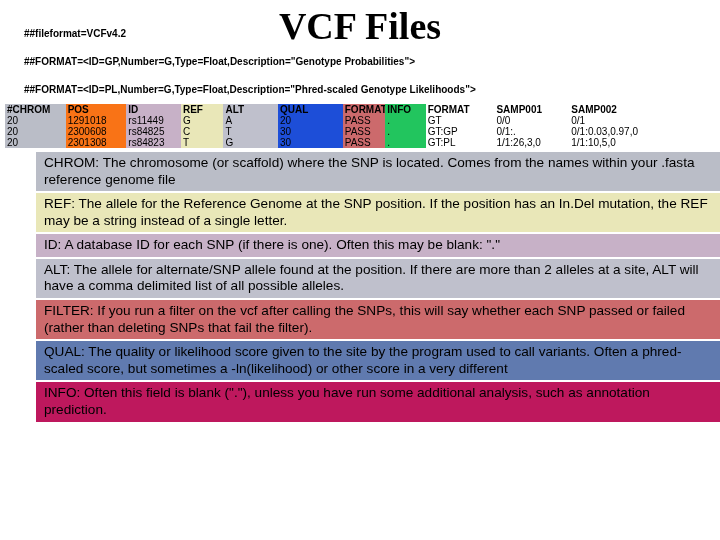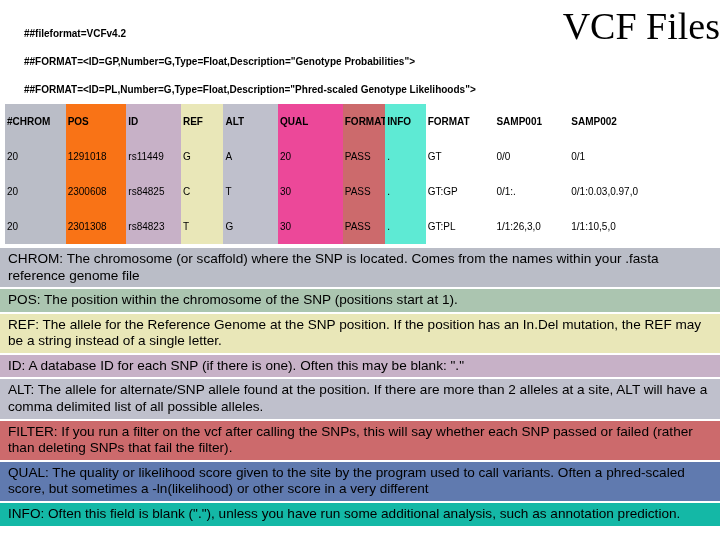--- a/index.html
+++ b/index.html
@@ -11,75 +11,75 @@
   }
   .slide {
     width: 720px;
     height: 540px;
     position: relative;
     background: #fff;
   }
   .title {
     font-family: Georgia, 'Times New Roman', serif;
     font-size: 38px;
-    text-align: right;
+    text-align: center;
     margin: 4px 0 0;
-    font-weight: 400;
+    font-weight: 700;
   }
   .header-meta {
     font-size: 10px;
     line-height: 1.2;
     padding: 0 8px;
     margin-top: -36px;
     margin-bottom: -8px;
   }
   .header-meta p {
     margin: 16px;
     font-weight: bold;
   }
   .vcf-table {
     border-collapse: collapse;
     font-size: 10px;
     margin: 0 5px;
     width: 710px;
     table-layout: fixed;
   }
   .vcf-table td, .vcf-table th {
-    padding: 12px 2px;
+    padding: 0 2px;
     text-align: left;
     white-space: nowrap;
     overflow: hidden;
   }
   .col-chrom { width: 56px; background:#babdc7; }
   .col-pos   { width: 56px; background:#f97316; }
   .col-id    { width: 50px; background:#c7b1c7; }
   .col-ref   { width: 38px; background:#e9e7b8; }
   .col-alt   { width: 50px; background:#bfc0cc; }
-  .col-qual  { width: 60px; background:#ec4899; }
+  .col-qual  { width: 60px; background:#1d4ed8; }
   .col-filt  { width: 38px; background:#cc6a6c; }
-  .col-info  { width: 36px; background:#5eead4; }
+  .col-info  { width: 36px; background:#22c55e; }
   .col-fmt   { width: 64px; }
   .col-s1    { width: 70px; }
   .col-s2    { width: 140px; }
 
-  .defs { margin-top: 4px; }
+  .defs { margin-top: 4px; padding-left: 36px; }
   .def {
     font-size: 13.6px;
     padding: 3px 8px;
     border-bottom: 2px solid #fff;
     line-height: 1.22;
   }
   .c-chrom { background:#babdc7; }
   .c-pos   { background:#abc5b0; }
   .c-id    { background:#c7b1c7; }
   .c-ref   { background:#e9e7b8; }
   .c-alt   { background:#bfc0cc; }
   .c-qual  { background:#607aaf; }
   .c-filt  { background:#cc6a6c; }
-  .c-info  { background:#14b8a6; }
+  .c-info  { background:#be185d; }
 </style>
 </head>
 <body>
 
 <div class="slide">
 
   <h1 class="title">VCF Files</h1>
 
   <div class="header-meta">
     <p>##fileformat=VCFv4.2</p>
@@ -139,21 +139,20 @@
       <td class="col-info">.</td>
       <td class="col-fmt">GT:PL</td>
       <td class="col-s1">1/1:26,3,0</td>
       <td class="col-s2">1/1:10,5,0</td>
     </tr>
   </tbody>
     </table>
 
   <div class="defs">
     <div class="def c-chrom">CHROM: The chromosome (or scaffold) where the SNP is located. Comes from the names within your .fasta reference genome file</div>
-    <div class="def c-pos">POS: The position within the chromosome of the SNP (positions start at 1).</div>
     <div class="def c-ref">REF: The allele for the Reference Genome at the SNP position. If the position has an In.Del mutation, the REF may be a string instead of a single letter.</div>
     <div class="def c-id">ID: A database ID for each SNP (if there is one). Often this may be blank: "."</div>
     <div class="def c-alt">ALT: The allele for alternate/SNP allele found at the position. If there are more than 2 alleles at a site, ALT will have a comma delimited list of all possible alleles.</div>
     <div class="def c-filt">FILTER: If you run a filter on the vcf after calling the SNPs, this will say whether each SNP passed or failed (rather than deleting SNPs that fail the filter).</div>
     <div class="def c-qual">QUAL: The quality or likelihood score given to the site by the program used to call variants. Often a phred-scaled score, but sometimes a -ln(likelihood) or other score in a very different</div>
     <div class="def c-info">INFO: Often this field is blank ("."), unless you have run some additional analysis, such as annotation prediction.</div>
   </div>
 
 </div>
 

